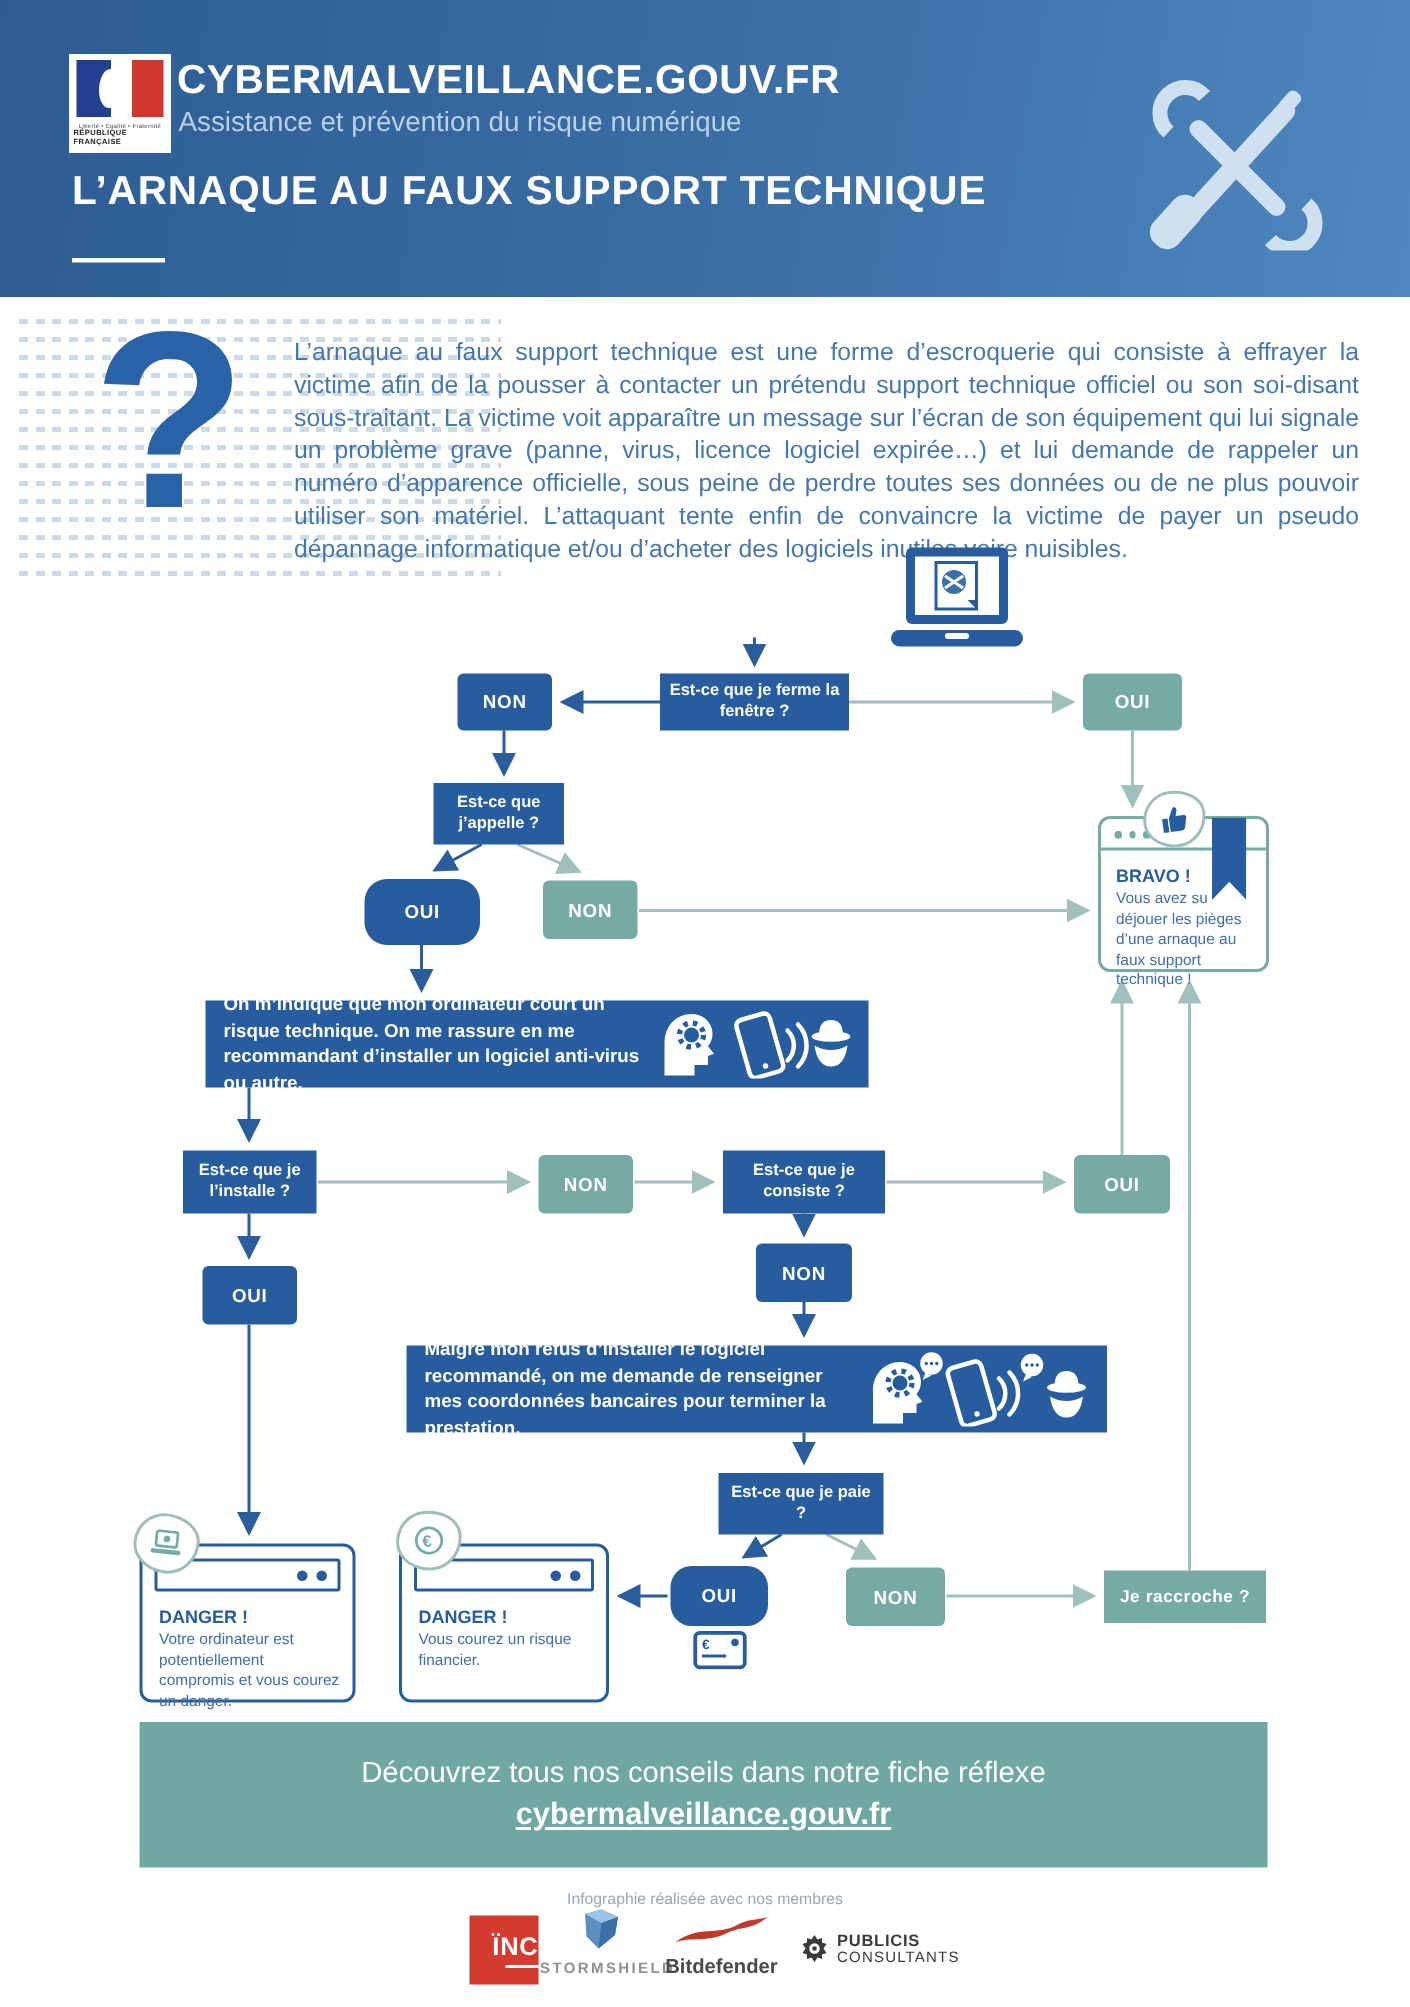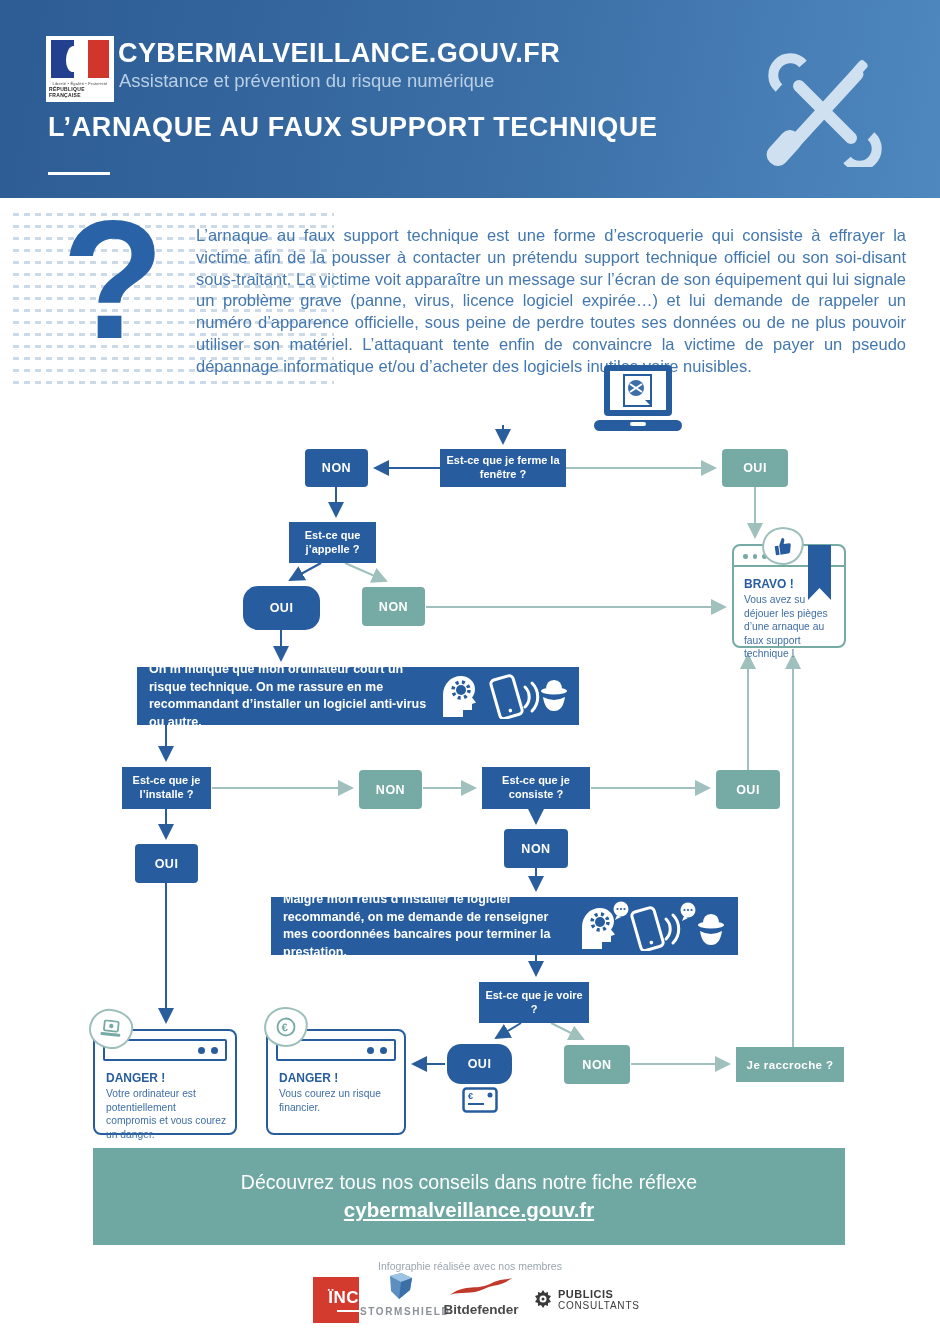--- a/index.html
+++ b/index.html
@@ -272,21 +272,21 @@
         <circle cx="115.5" cy="9" r="1.1" fill="#275d9e"></circle>
 
       <g fill="#fff">
         <ellipse cx="135" cy="24" rx="13" ry="3.5"></ellipse>
         <path d="M127 23 q0 -10 8 -10 q8 0 8 10 z"></path>
         <path d="M124 30 q11 6 22 0 q-2 14 -11 14 q-9 0 -11 -14 z"></path>
       </g>
     </svg>
   </div>
 
-  <div class="qbox" style="left:479px;top:982px;width:110px;height:41px;">Est-ce que je voire ?</div>
+  <div class="qbox" style="left:479px;top:982px;width:110px;height:41px;">Est-ce que je paie ?</div>
   <div class="pill dark" style="left:447px;top:1044px;width:65px;height:40px;border-radius:14px;">OUI</div>
   <div class="pill teal" style="left:564px;top:1045px;width:66px;height:39px;">NON</div>
 
   <svg style="position:absolute;left:462px;top:1087px;" width="36" height="26" viewBox="0 0 36 26">
     <rect x="1.5" y="1.5" width="33" height="23" rx="3" fill="#fff" stroke="#275d9e" stroke-width="2.5"></rect>
     <text x="6" y="12" font-size="9" font-weight="bold" fill="#275d9e" font-family="Liberation Sans, sans-serif">€</text>
     <circle cx="28" cy="8" r="2.5" fill="#275d9e"></circle>
     <rect x="6" y="16" width="16" height="2" fill="#275d9e"></rect>
   </svg>
 

